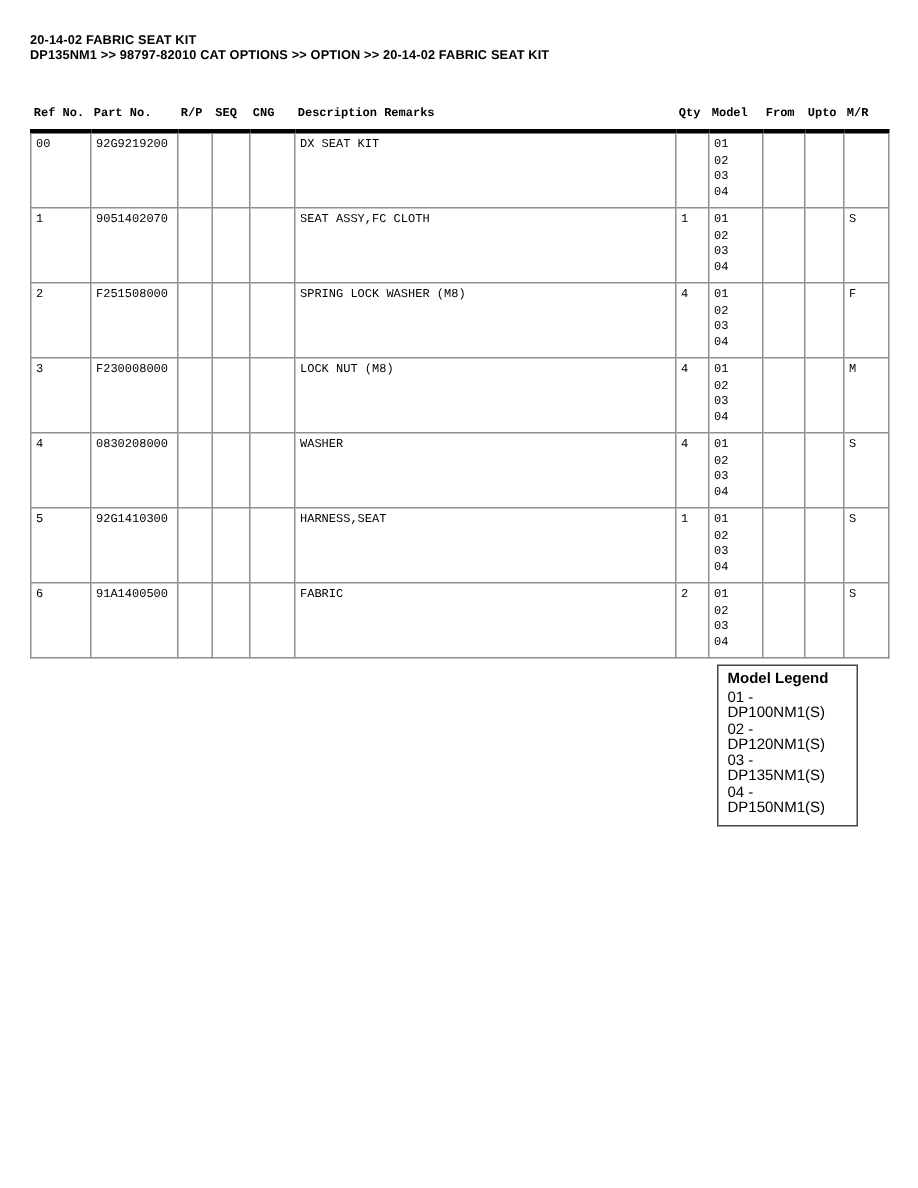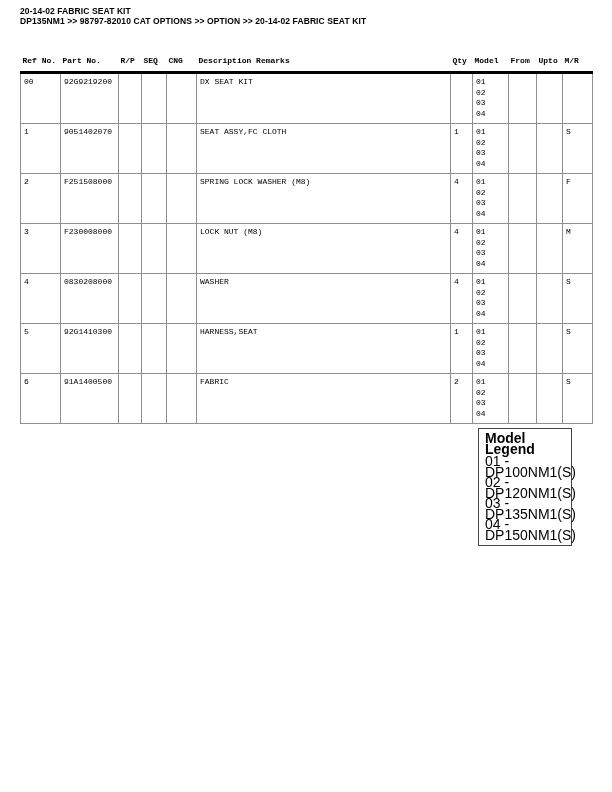--- a/index.html
+++ b/index.html
@@ -4,21 +4,21 @@
 <style>
   html, body { margin: 0; padding: 0; }
   body {
     width: 612px;
     height: 792px;
     background: #ffffff;
     color: #000000;
     font-family: "Liberation Sans", sans-serif;
     -webkit-font-smoothing: antialiased;
   }
-  .page { padding: 6px 20px 0 20px; box-sizing: border-box; width: 612px; }
+  .page { padding: 21px 20px 0 20px; box-sizing: border-box; width: 612px; }
 
   .title {
     font-size: 8.5px;
     font-weight: bold;
     letter-spacing: 0.1px;
   }
   .breadcrumb {
     font-size: 8.5px;
     font-weight: bold;
     letter-spacing: 0.1px;
@@ -52,21 +52,21 @@
   }
   td.models-cell { white-space: pre-line; }
   td.qty-cell { }
 
   .legend {
     width: 94px;
     box-sizing: border-box;
     border: 1px solid #444444;
     margin: 4px 20px 0 auto;
     padding: 4px 4px 5px 6px;
-    font-size: 14px;
+    font-size: 10px;
     line-height: 10.5px;
   }
   .legend-title {
     font-weight: bold;
     margin-bottom: 2px;
   }
 </style>
 </head>
 <body>
 

